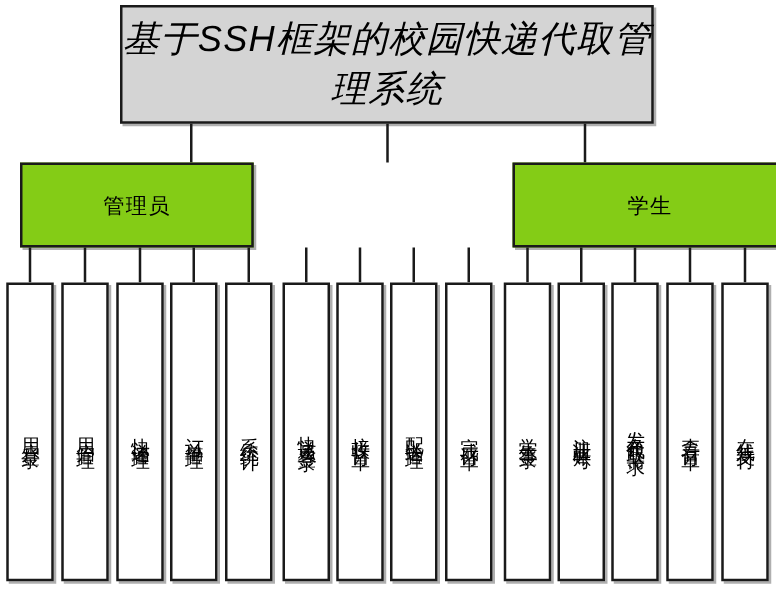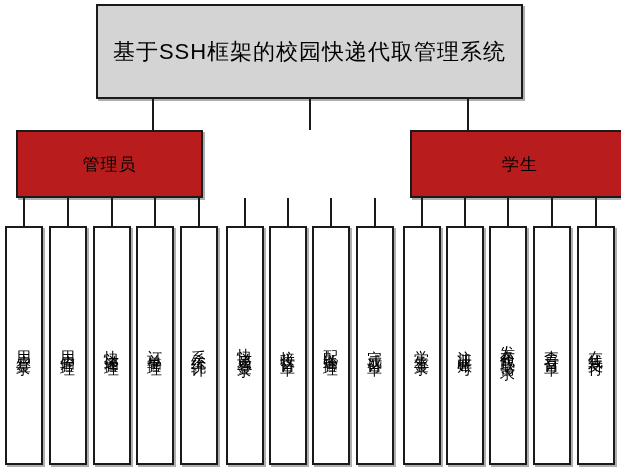--- a/index.html
+++ b/index.html
@@ -25,27 +25,28 @@
     align-items: center;
     justify-content: center;
     text-align: center;
   }
   .root {
     left: 96px;
     top: 4px;
     width: 427px;
     height: 95px;
     background: #d4d4d4;
-    font-size: 22px;
+    font-size: 29px;
     letter-spacing: 1px;
+    font-style: italic;
   }
   .group {
     top: 130px;
     height: 68px;
-    background: #b91c1c;
+    background: #84cc16;
     font-size: 17px;
     letter-spacing: 1px;
   }
   .g0 { left: 16px;  width: 187px; }
   .g1 { left: 213px; width: 192px; }
   .g2 { left: 410px; width: 220px; }
   .leaf {
     top: 226px;
     width: 38px;
     height: 239px;

